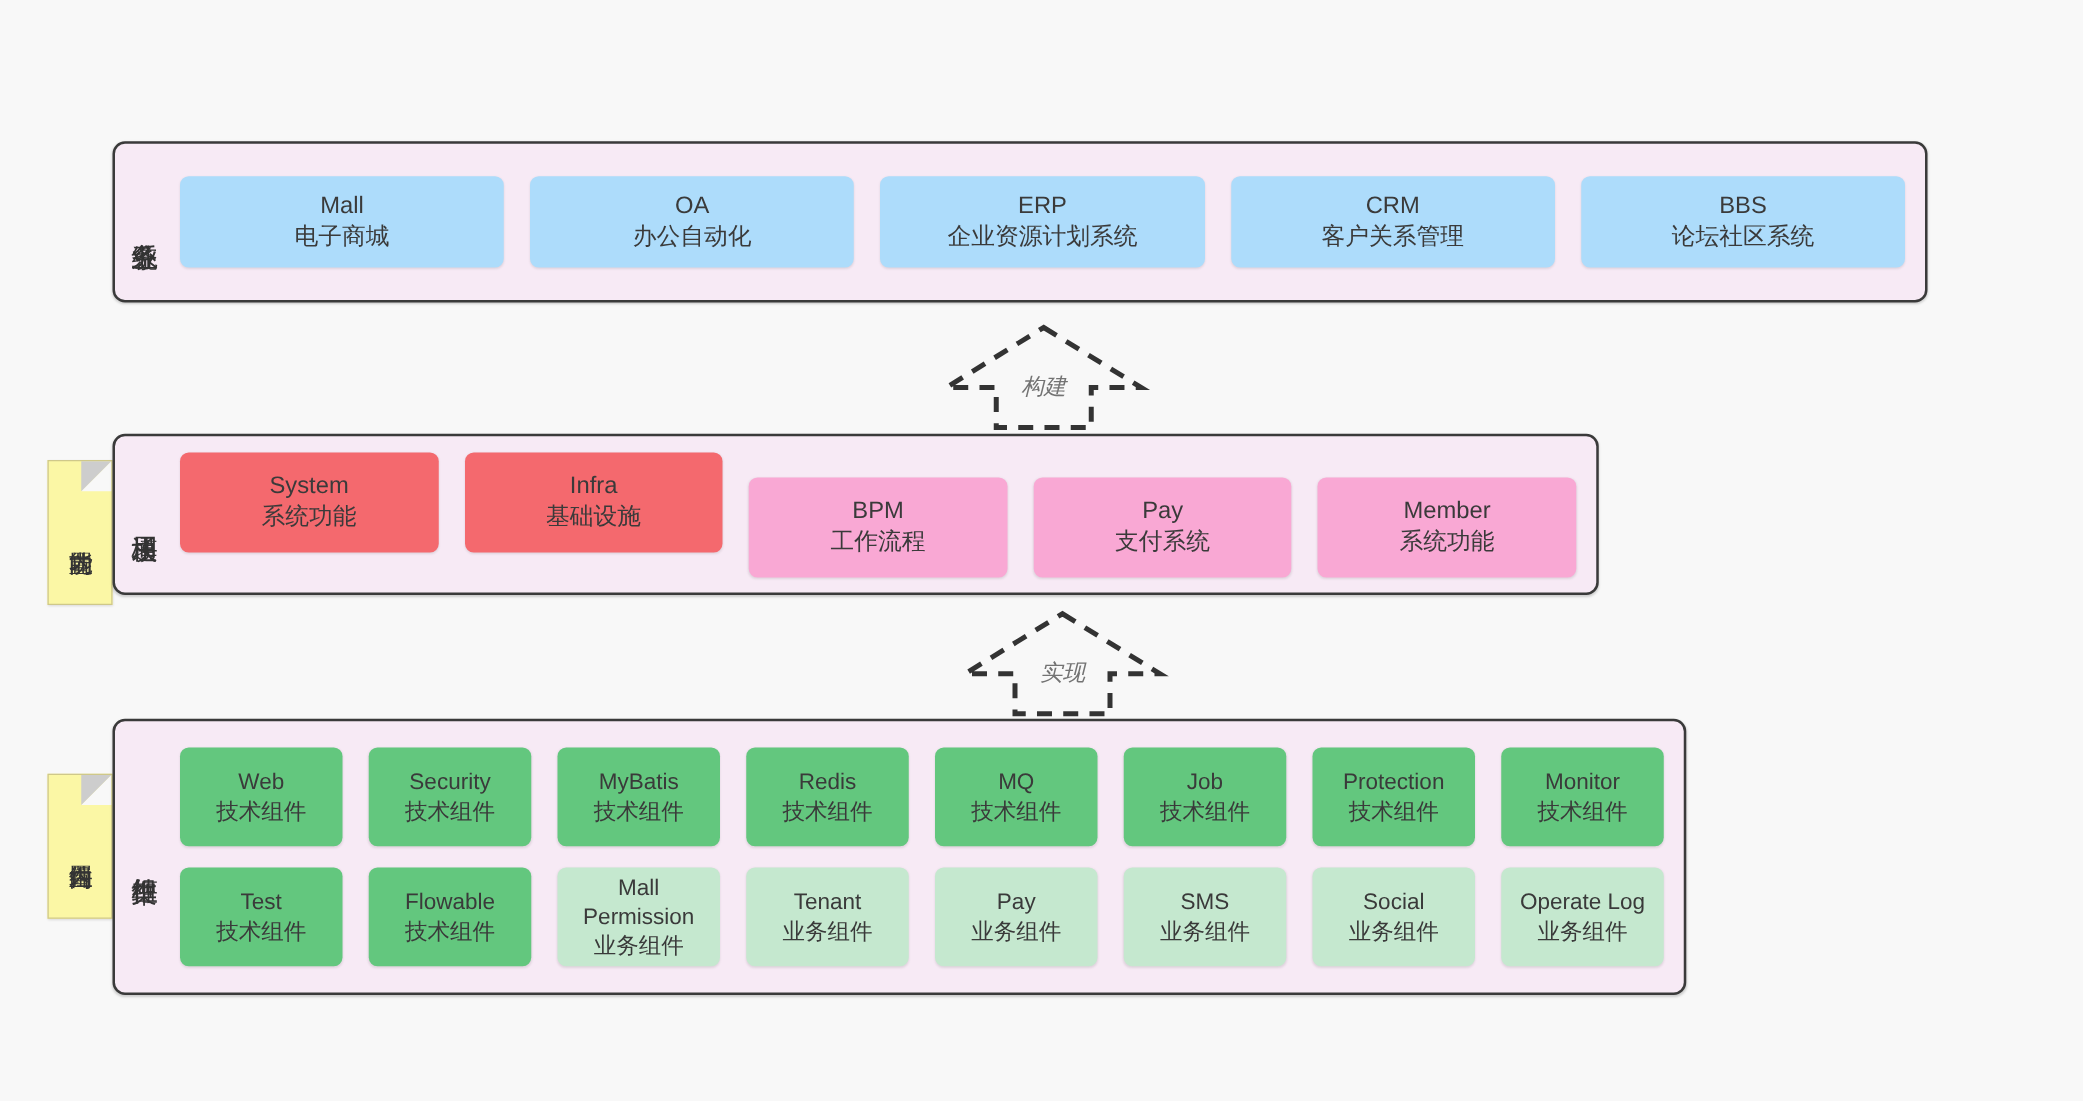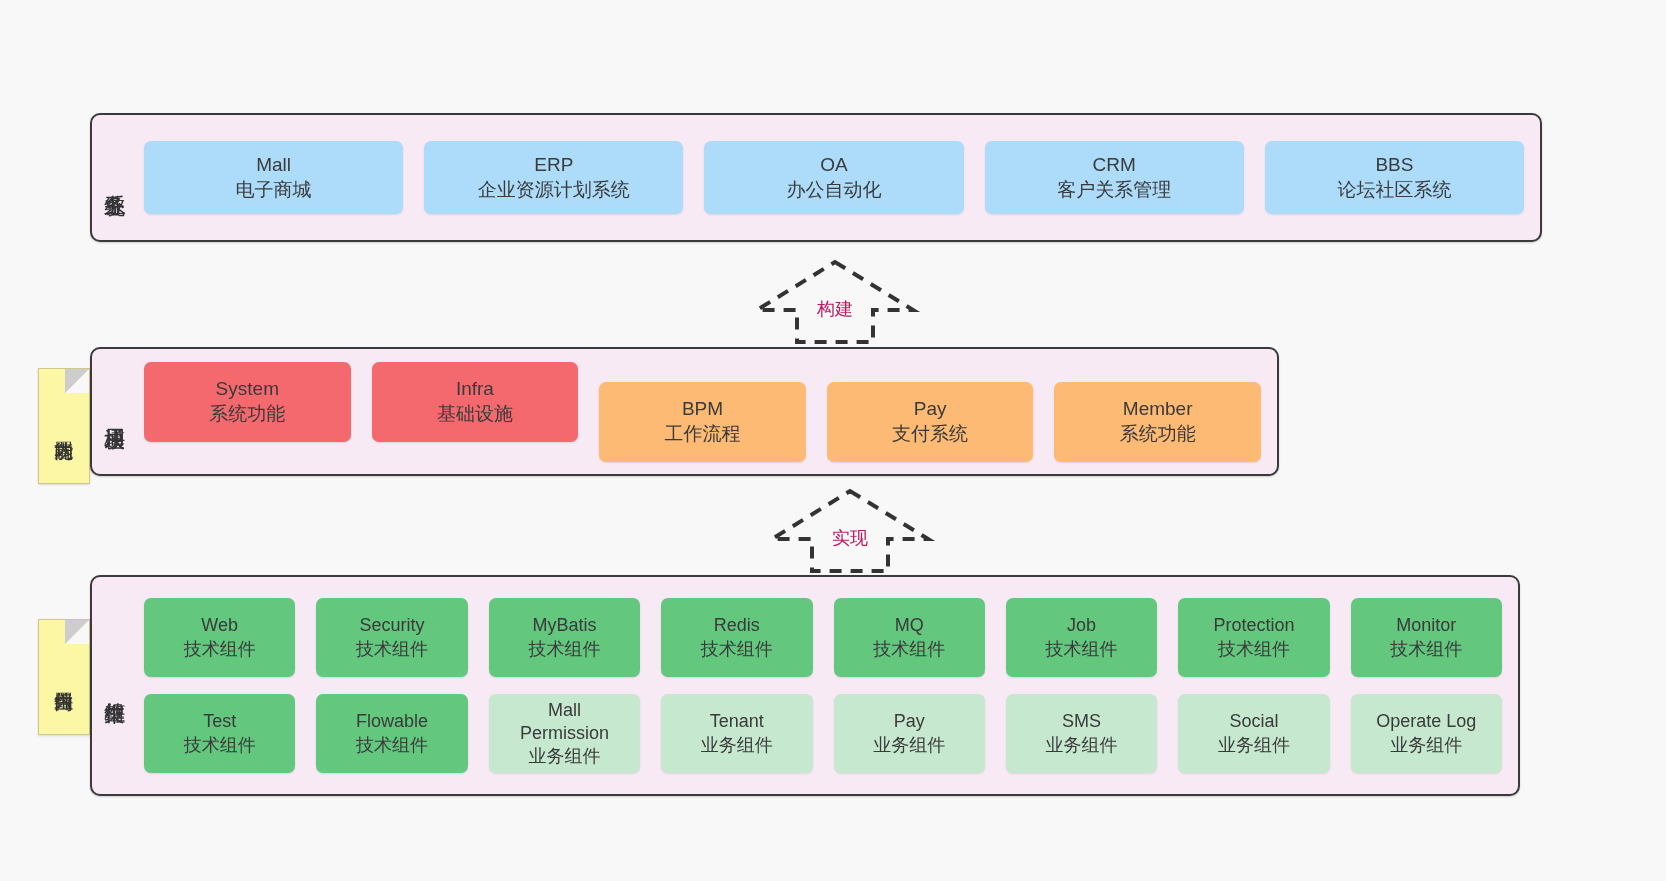--- a/index.html
+++ b/index.html
@@ -76,32 +76,32 @@
     box-sizing: border-box;
     padding: 6px 4px;
     box-shadow: 0 1px 2px rgba(0,0,0,0.10);
   }
   .card .l1 { display:block; }
   .card .l2 { display:block; }
   .card .l3 { display:block; }
 
   .c-blue  { background: #addcfb; }
   .c-red   { background: #f4696e; }
-  .c-pink  { background: #fdba74; margin-top: 20px; }
+  .c-pink  { background: #f9a8d4; margin-top: 20px; }
   .c-green { background: #63c77e; }
   .c-lgreen{ background: #c5e8cf; }
 
   
   #panel-business { left: 90px;  top: 113px; width: 1452px; height: 129px; }
   #panel-business .card { height: 73px; }
 
   #panel-modules  { left: 90px;  top: 347px; width: 1189px; height: 129px; }
   #panel-modules .card { height: 80px; }
 
-  #panel-framework{ left: 90px;  top: 575px; width: 1430px; height: 221px; }
+  #panel-framework{ left: 90px;  top: 575px; width: 1259px; height: 221px; }
   #panel-framework .card { height: 79px; font-size: 18px; }
 
   
   .sticky {
     position: absolute;
     width: 52px;
     background: #fbf7a5;
     border: 1px solid #cfc88a;
     display: flex;
     align-items: center;
@@ -140,51 +140,52 @@
   
   .arrow-group { position: absolute; }
   #arrow-build   { left: 745px; top: 258px; width: 180px; height: 86px; }
   #arrow-impl    { left: 760px; top: 487px; width: 180px; height: 86px; }
 
   .arrow-group svg { display: block; overflow: visible; }
 
   .arrow-label {
     position: absolute;
     font-size: 18px;
-    color: #be185d;
+    color: #737373;
     background: transparent;
     white-space: nowrap;
     line-height: 1;
+    font-style: italic;
   }
   #arrow-build .arrow-label { left: 72px; top: 42px; }
   #arrow-impl  .arrow-label { left: 72px; top: 42px; }
 </style>
 </head>
 <body>
 
 <div class="canvas">
 
   <div class="panel" id="panel-business">
     <div class="panel-title">业务系统</div>
     <div class="panel-body">
       <div class="row">
 
         <div class="card c-blue">
           <span class="l1">Mall</span>
           <span class="l2">电子商城</span>
         </div>
 
         <div class="card c-blue">
+          <span class="l1">OA</span>
+          <span class="l2">办公自动化</span>
+        </div>
+
+        <div class="card c-blue">
           <span class="l1">ERP</span>
           <span class="l2">企业资源计划系统</span>
-        </div>
-
-        <div class="card c-blue">
-          <span class="l1">OA</span>
-          <span class="l2">办公自动化</span>
         </div>
 
         <div class="card c-blue">
           <span class="l1">CRM</span>
           <span class="l2">客户关系管理</span>
         </div>
 
 
         <div class="card c-blue">
           <span class="l1">BBS</span>

